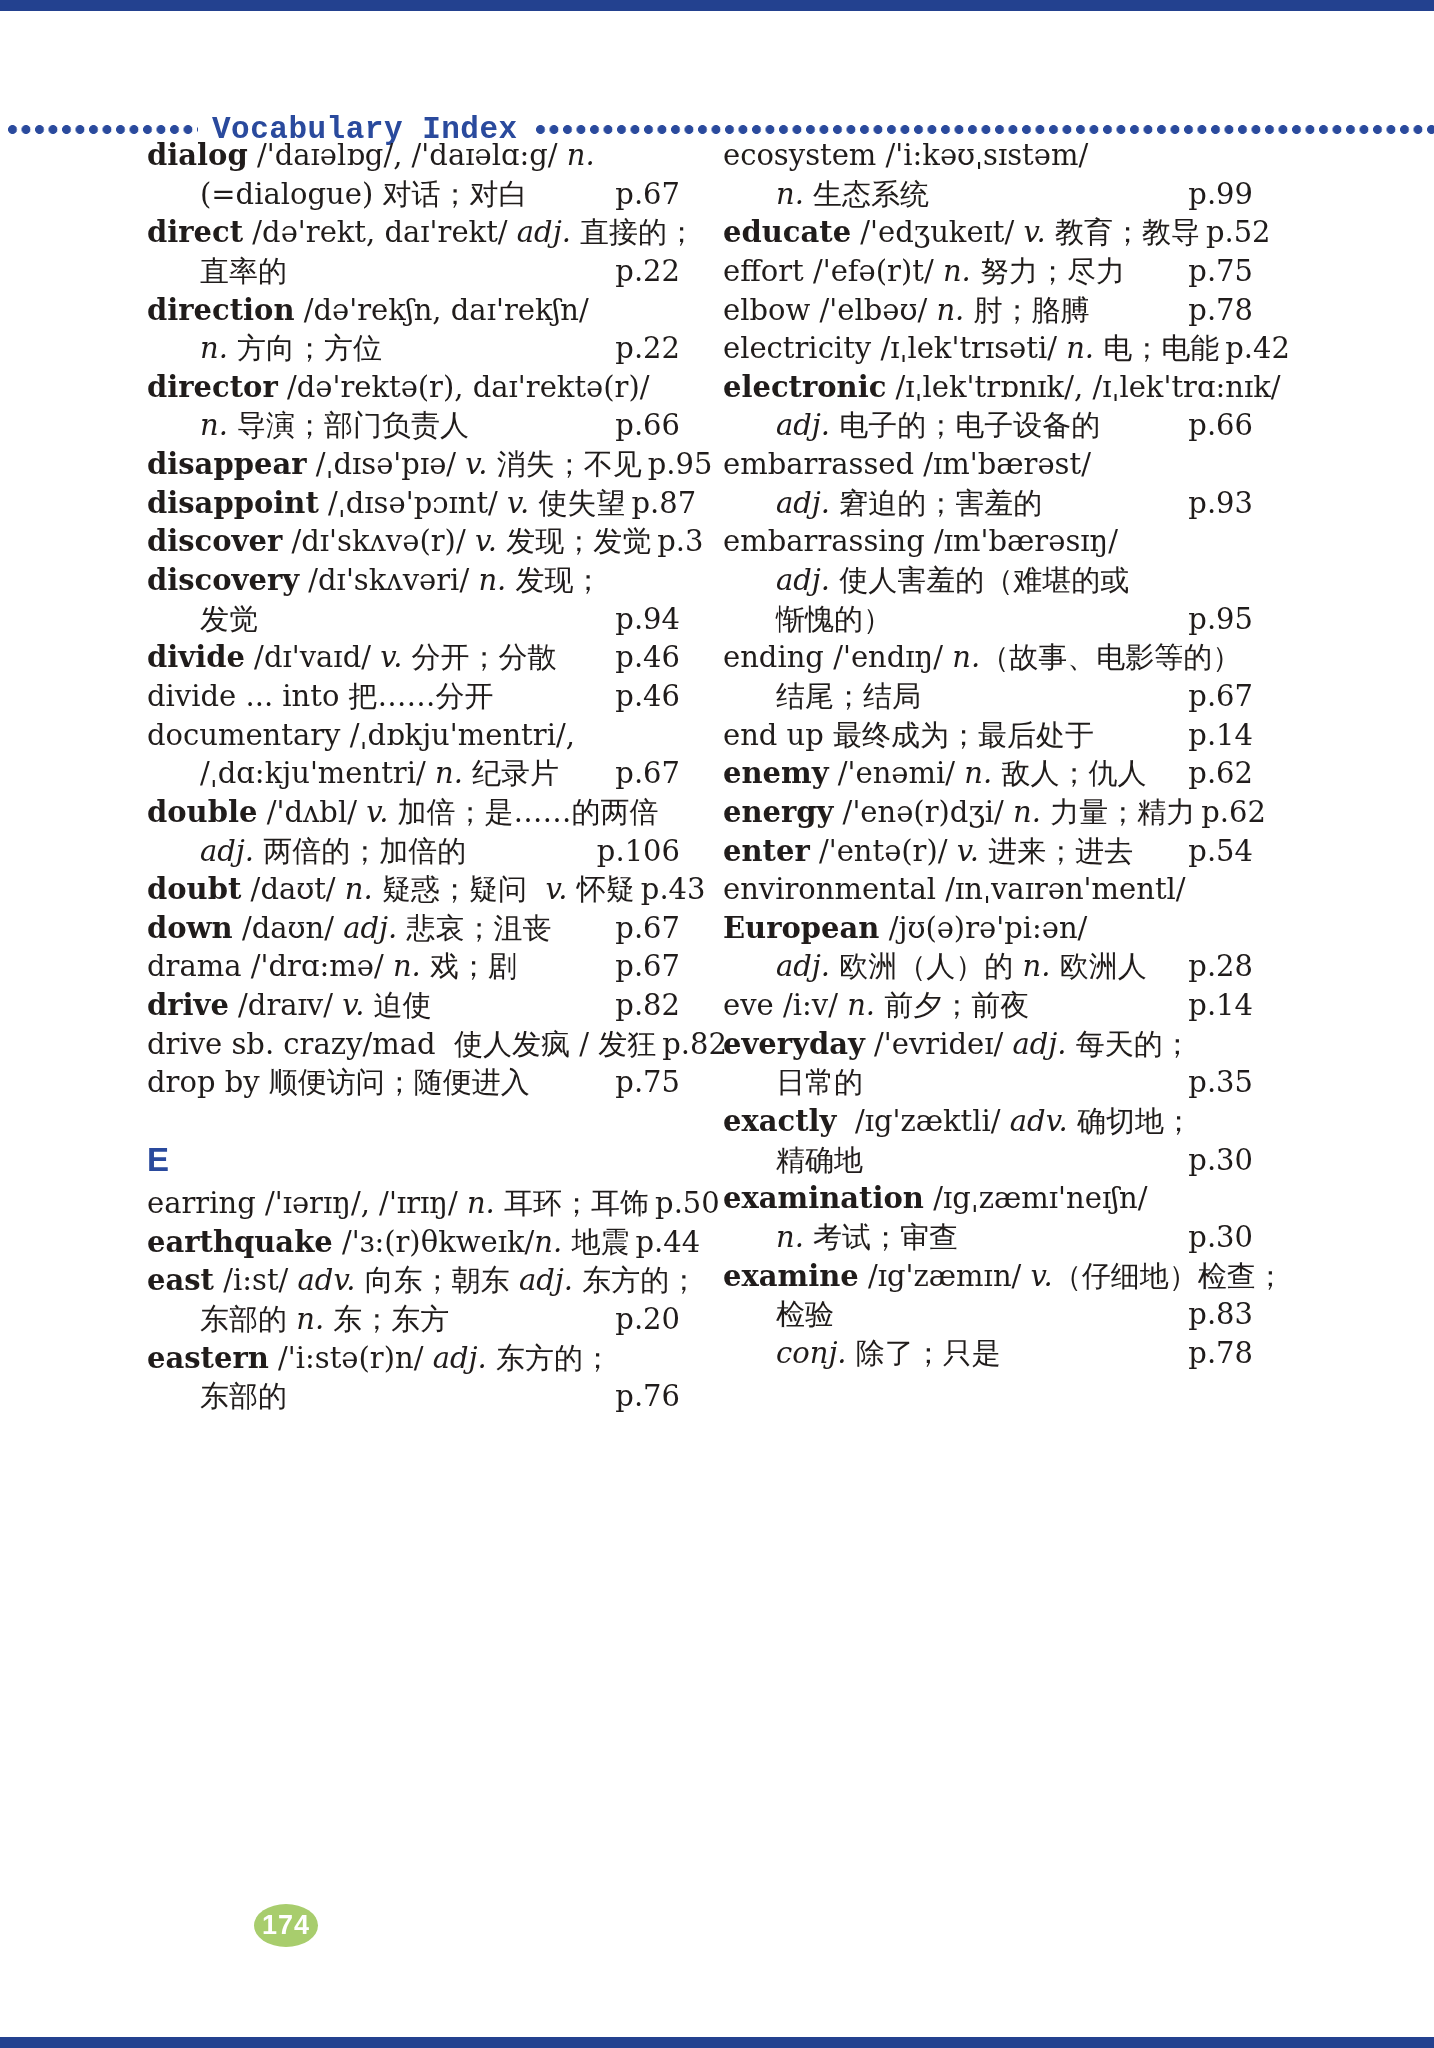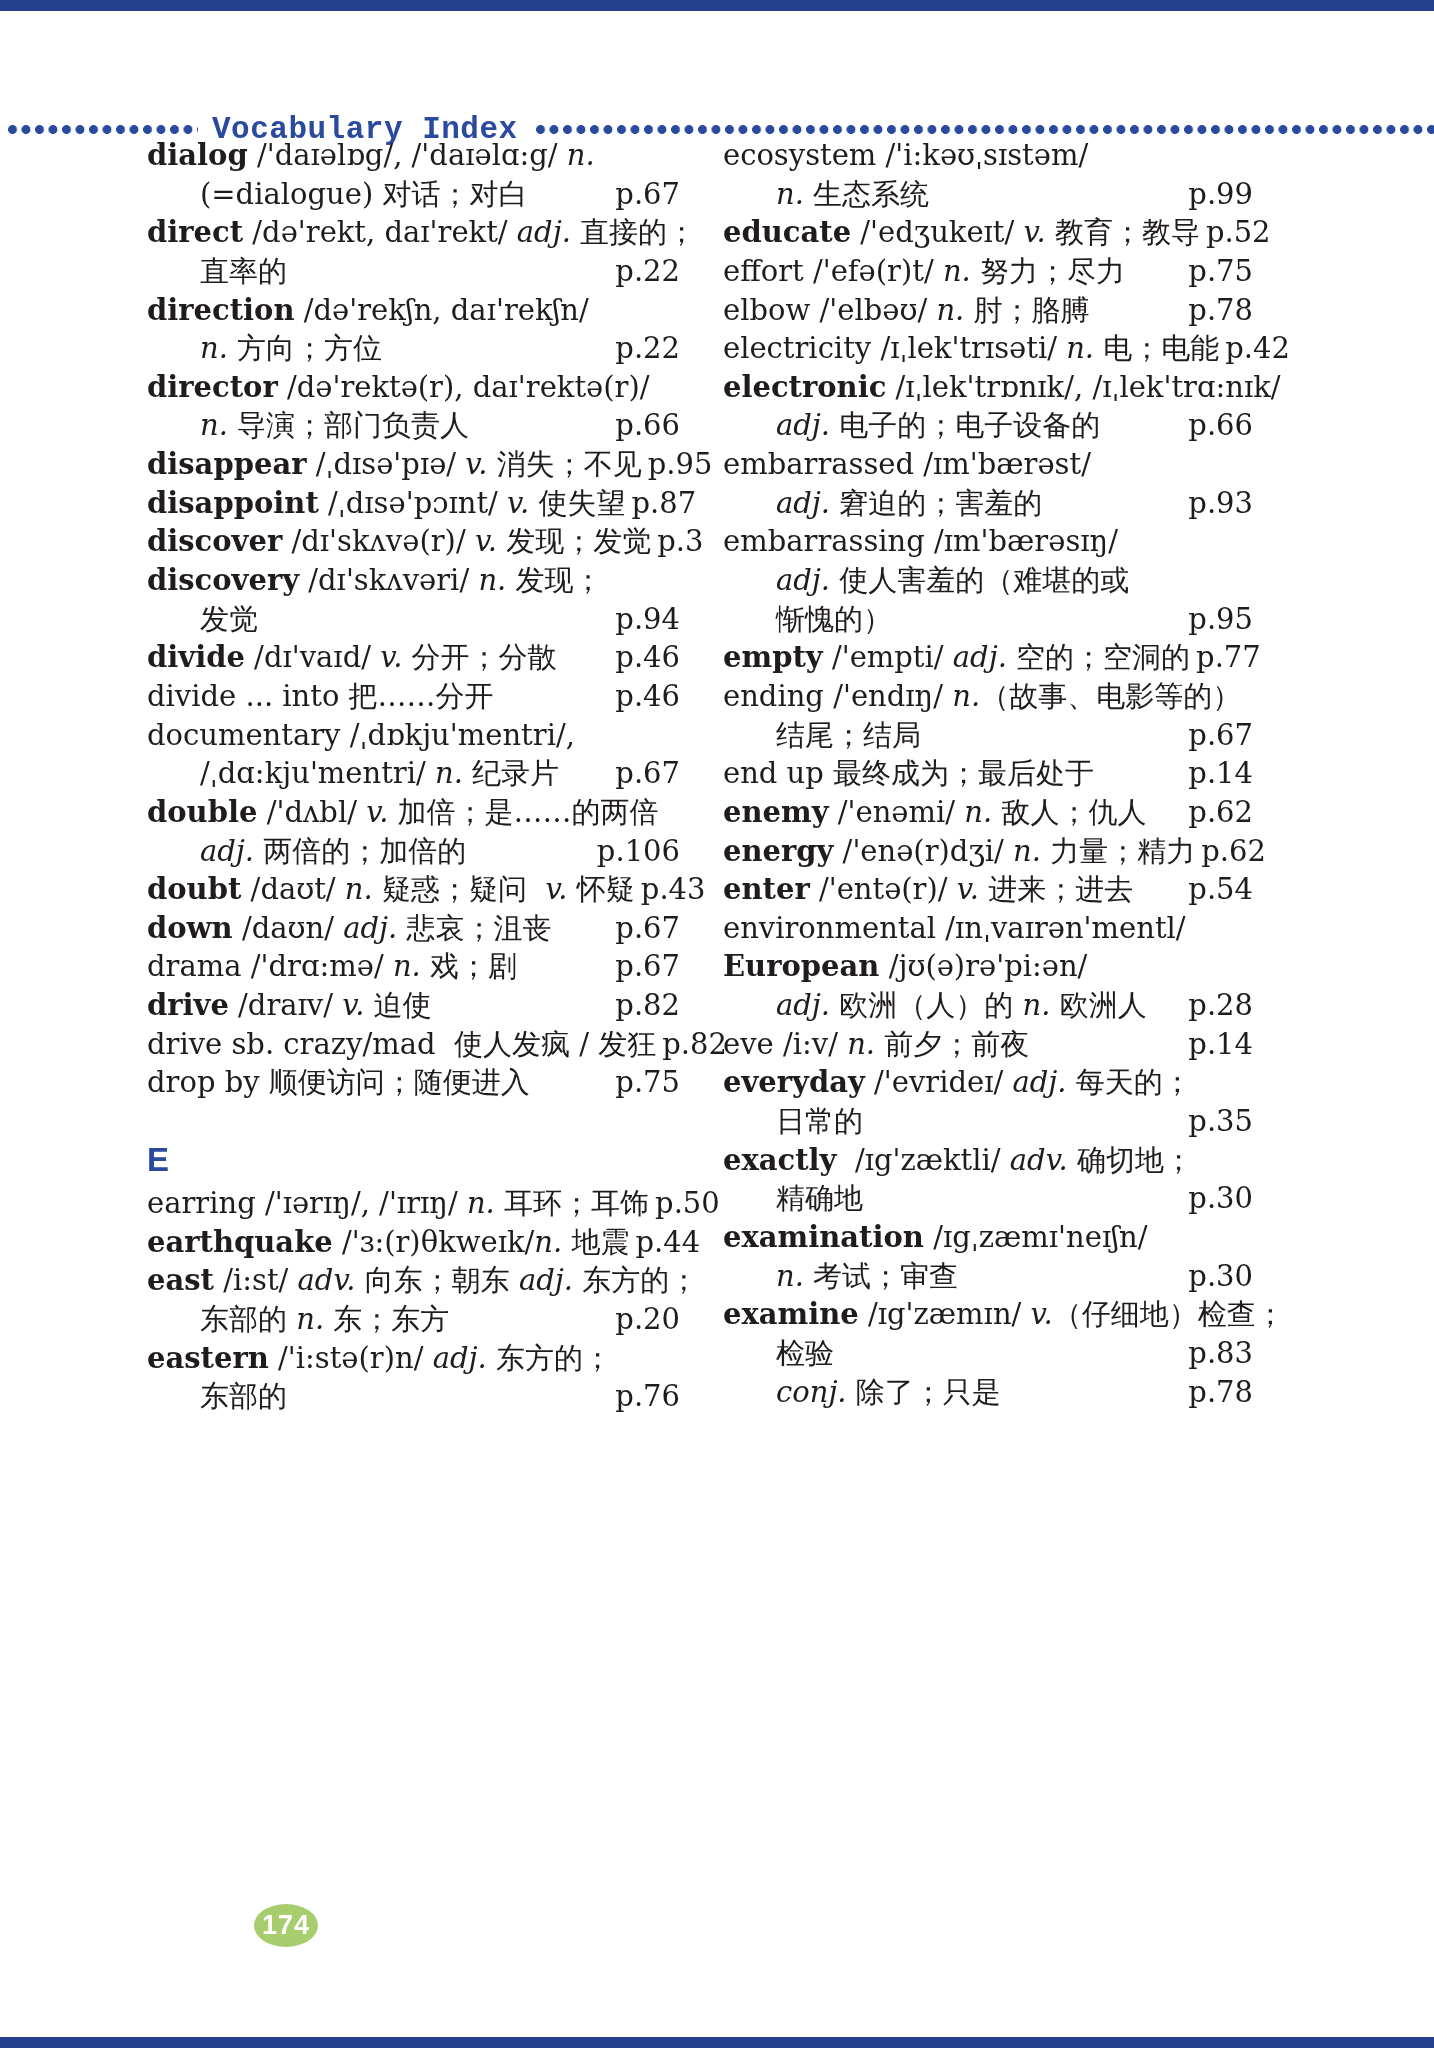--- a/index.html
+++ b/index.html
@@ -220,24 +220,20 @@
       <span class="txt"><span class="s-r">embarrassing /ɪm'bærəsɪŋ/</span></span>
     </div>
     <div class="line ind">
       <span class="txt"><span class="s-i">adj.</span><span class="s-r"> 使人害羞的（难堪的或</span></span>
     </div>
     <div class="line ind">
       <span class="txt"><span class="s-r">惭愧的）</span></span>
       <span class="pg">p.95</span>
     </div>
     <div class="line">
-      <span class="txt"><span class="s-b">empty</span><span class="s-r"> /'empti/ </span><span class="s-i">adj.</span><span class="s-r"> 空的；空洞的</span></span>
-      <span class="pg">p.77</span>
-    </div>
-    <div class="line">
       <span class="txt"><span class="s-r">ending /'endɪŋ/ </span><span class="s-i">n.</span><span class="s-r">（故事、电影等的）</span></span>
     </div>
     <div class="line ind">
       <span class="txt"><span class="s-r">结尾；结局</span></span>
       <span class="pg">p.67</span>
     </div>
     <div class="line">
       <span class="txt"><span class="s-r">end up 最终成为；最后处于</span></span>
       <span class="pg">p.14</span>
     </div>

